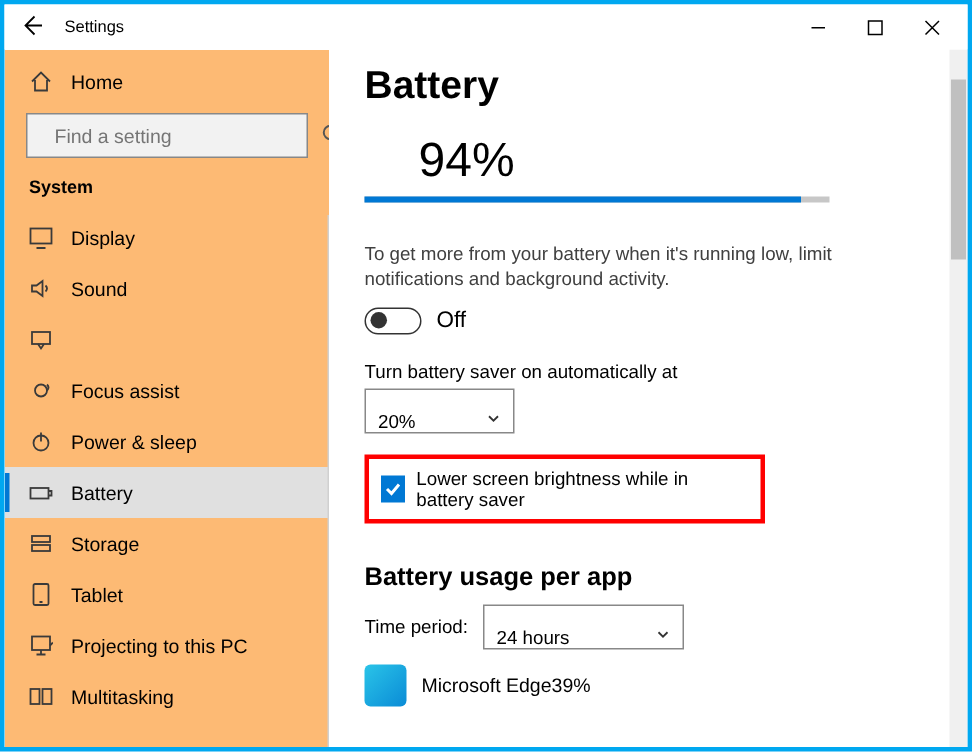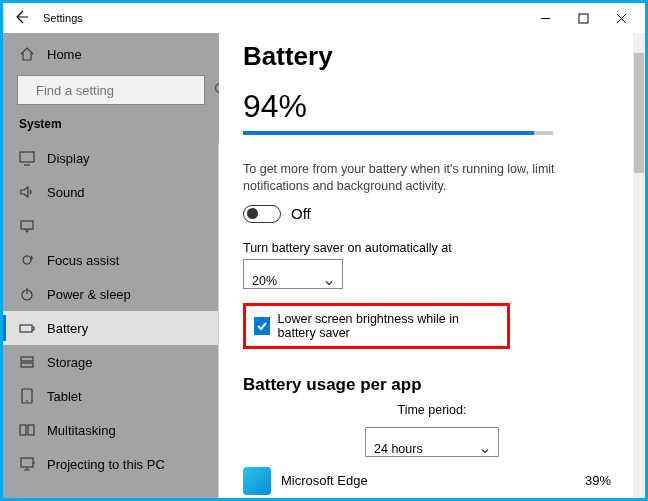--- a/index.html
+++ b/index.html
@@ -31,21 +31,21 @@
   .titlebar-right { display:flex; gap:10px; }
   .win-btn { width:28px; height:22px; display:flex; align-items:center; justify-content:center; }
   .win-btn svg { stroke:#000; stroke-width:1; fill:none; }
   .back-btn svg { stroke:#000; stroke-width:1.2; fill:none; }
 
   .body-area { flex:1; display:flex; overflow:hidden; }
 
   
   .sidebar {
     width: 216px;
-    background: #a3a3a3;
+    background: #fdba74;
     border-right: 0;
     display:flex; flex-direction:column;
     padding-top: 4px;
     overflow-y:auto;
     position:relative;
   }
   .sidebar::after {
     content:""; position:absolute; right:0; top:110px; bottom:0; width:1px; background:#d0d0d0;
   }
   .home-row, .nav-item {
@@ -75,53 +75,53 @@
   }
   .search-icon svg { stroke:#555; stroke-width:1.3; fill:none; }
   .section-label { font-size:12px; font-weight:600; padding: 2px 16px 10px; }
   .nav-list { display:flex; flex-direction:column; }
 
   
   .main {
     flex:1; padding: 4px 24px 0 24px; overflow-y:auto; position:relative;
   }
   .main h1 { font-size:26px; font-weight:600; margin:4px 0 16px; }
-  .pct { font-size:32px; font-weight:300; margin-bottom:6px; }
+  .pct { font-size:32px; font-weight:300; margin-bottom:6px;margin-left:36px; }
   .progress {
     height:4px; width:310px; background:#c7c7c7; position:relative; margin-bottom:26px;
   }
   .progress .fill { position:absolute; left:0; top:0; bottom:0; background:#0078d4; }
   .h2 { font-size:17px; font-weight:600; margin: 6px 0 8px; }
   .desc { font-size:12.5px; color:#404040; line-height:1.35; max-width:380px; margin-bottom:10px; }
   .toggle-row { display:flex; align-items:center; gap:10px; margin-bottom:18px; }
   .toggle {
     width:38px; height:18px; border:1px solid #333; border-radius:9px; position:relative;
   }
   .toggle .knob {
     width:11px; height:11px; border-radius:50%; background:#333; position:absolute; left:3px; top:2.5px;
   }
   .toggle-label { font-size:15px; }
   .field-label { font-size:12.5px; margin-bottom:4px; }
   .select {
-    width:100px; height:30px; border:1px solid #888; display:flex; align-items:flex-end; justify-content:space-between;
-    padding:0 8px; font-size:12.5px; margin-bottom:14px;
+    width:100px; height:30px; border:1px solid #888; display:flex; align-items:flex-start; justify-content:space-between;
+    padding:14px 8px; font-size:12.5px; margin-bottom:14px;
   }
   .select svg { stroke:#333; stroke-width:1.2; fill:none; }
   .checkbox-row {
     display:flex; align-items:center; gap:8px; padding:6px 8px;
   }
   .highlight { border:3px solid #ff0000; width:267px; }
   .checkbox {
     width:18px; height:18px; background:#0078d4; display:flex; align-items:center; justify-content:center;
   }
   .checkbox svg { stroke:#fff; stroke-width:2; fill:none; }
   .checkbox-label { font-size:12.5px; }
-  .usage-row { display:flex; align-items:center; gap:10px; font-size:12.5px; margin-top:6px;flex-direction:column; }
+  .usage-row { display:flex; align-items:center; gap:10px; font-size:12.5px; margin-top:6px; }
   .app-row {
-    display:flex; align-items:center; justify-content:space-between; margin-top:10px; padding-right:10px;
+    display:flex; align-items:center; justify-content:flex-start; margin-top:10px; padding-right:10px;
   }
   .app-left { display:flex; align-items:center; gap:10px; }
   .app-icon {
     width:28px; height:28px; border-radius:4px; background:linear-gradient(135deg,#2ac4e8,#0a8bd6);
   }
   .scrollbar { position:absolute; right:0; top:0; bottom:0; width:12px; background:#f0f0f0; }
   .thumb { position:absolute; right:1px; top:20px; width:10px; height:120px; background:#c0c0c0; }
 </style>
 </head>
 <body>
@@ -245,35 +245,35 @@
               <svg width="16" height="16" viewBox="0 0 16 16">
                 <rect x="3" y="1" width="10" height="14" rx="1"></rect>
                 <path d="M7 13 H9"></path>
               </svg>
             </span>
             <span class="nav-label">Tablet</span>
           </div>
           <div class="nav-item">
             <span class="nav-icon">
               <svg width="16" height="16" viewBox="0 0 16 16">
-                <rect x="1" y="3" width="6" height="10"></rect>
-                <rect x="9" y="3" width="6" height="10"></rect>
-              </svg>
-            </span>
-            <span class="nav-label">Multitasking</span>
-          </div>
-          <div class="nav-item">
-            <span class="nav-icon">
-              <svg width="16" height="16" viewBox="0 0 16 16">
                 <rect x="2" y="2" width="12" height="9"></rect>
                 <path d="M5 14 H11 M8 11 V14"></path>
                 <path d="M14 8 L16 6"></path>
               </svg>
             </span>
             <span class="nav-label">Projecting to this PC</span>
+          </div>
+          <div class="nav-item">
+            <span class="nav-icon">
+              <svg width="16" height="16" viewBox="0 0 16 16">
+                <rect x="1" y="3" width="6" height="10"></rect>
+                <rect x="9" y="3" width="6" height="10"></rect>
+              </svg>
+            </span>
+            <span class="nav-label">Multitasking</span>
           </div>
         </div>
     </div>
 
     <div class="main">
       <h1>Battery</h1>
       <div class="pct">94%</div>
       <div class="progress">
         <div class="fill" id="prog-fill" style="width: 94%;"></div>
       </div>

